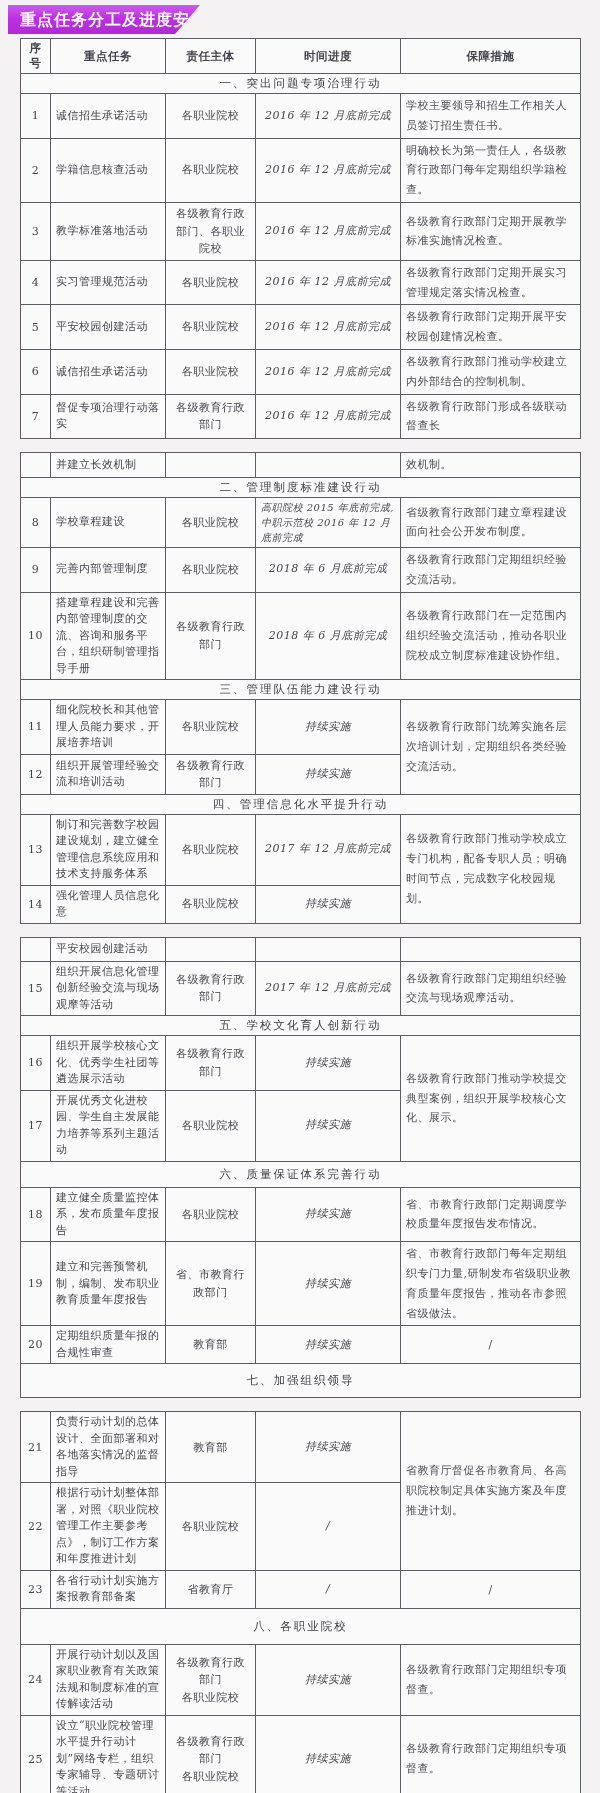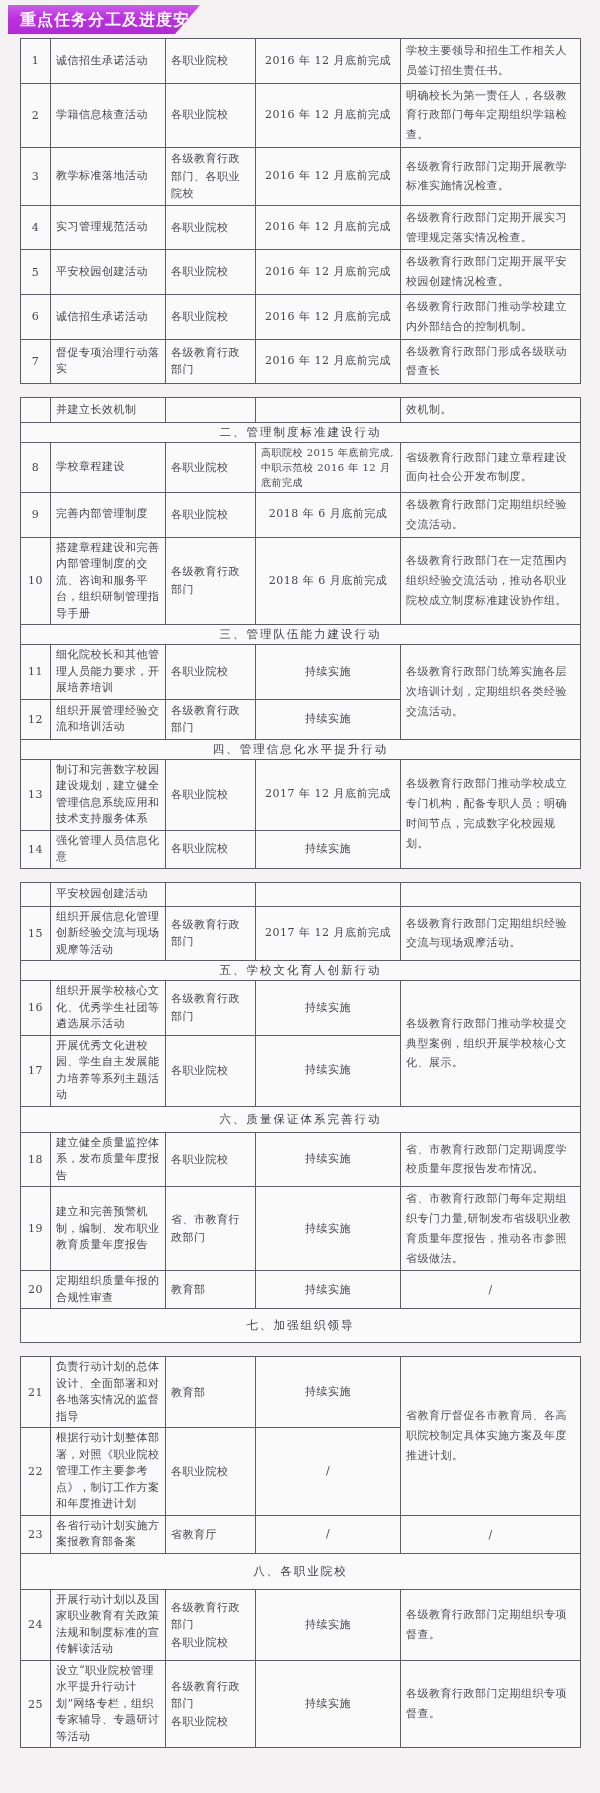--- a/index.html
+++ b/index.html
@@ -16,22 +16,22 @@
   table.t{width:560px;margin-left:20px;border-collapse:collapse;background:#fbfafb;
     font-family:"DejaVu Serif","DejaVu Sans",serif;color:#45454e;table-layout:fixed;}
   table.t + table.t{margin-top:13px;}
   .c-no{width:30px;}.c-task{width:115px;}.c-owner{width:90px;}.c-time{width:145px;}.c-meas{width:180px;}
   table.t th,table.t td{border:1px solid #5d5d68;padding:2px 5px;vertical-align:middle;
     font-size:11px;letter-spacing:0.5px;word-break:break-all;}
   tr.head th{font-weight:bold;text-align:center;font-size:11.5px;}
   tr.section td{text-align:center;letter-spacing:2px;font-size:11.5px;color:#3e3e48;}
   td.no{text-align:center;font-size:11.5px;}
   td.task{text-align:left;line-height:1.5;}
-  td.owner{text-align:left;line-height:1.6;}
-  td.time{text-align:center;font-size:11.5px;line-height:1.5;}
+  td.owner{text-align:center;line-height:1.6;}
+  td.time{text-align:center;font-size:11.5px;line-height:1.5;font-style:italic;}
   td.meas{text-align:left;font-size:10px;line-height:1.8;color:#4c4c55;}
   td.center{text-align:center;}
 </style>
 </head>
 <body>
 
 <div class="page">
 
   <div class="banner">
     <span>重点任务分工及进度安排表</span>
@@ -41,20 +41,30 @@
 
     <table class="t">
       <colgroup>
           <col class="c-no">
           <col class="c-task">
           <col class="c-owner">
           <col class="c-time">
           <col class="c-meas">
         </colgroup>
       <tbody>
+          <tr class="head" style="height:26px">
+        <th>序号</th>
+        <th>重点任务</th>
+        <th>责任主体</th>
+        <th>时间进度</th>
+        <th>保障措施</th>
+      </tr>
+      <tr class="section" style="height:18px">
+        <td colspan="5">一、突出问题专项治理行动</td>
+      </tr>
       <tr style="height:32px">
         <td class="no">1</td>
         <td class="task">诚信招生承诺活动</td>
         <td class="owner">各职业院校</td>
         <td class="time">2016 年 12 月底前完成</td>
         <td class="meas">学校主要领导和招生工作相关人员签订招生责任书。</td>
       </tr>
       <tr style="height:50px">
         <td class="no">2</td>
         <td class="task">学籍信息核查活动</td>

